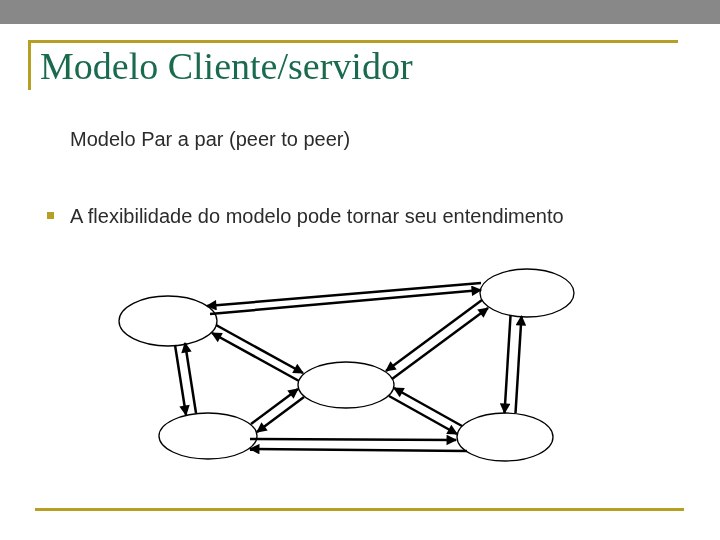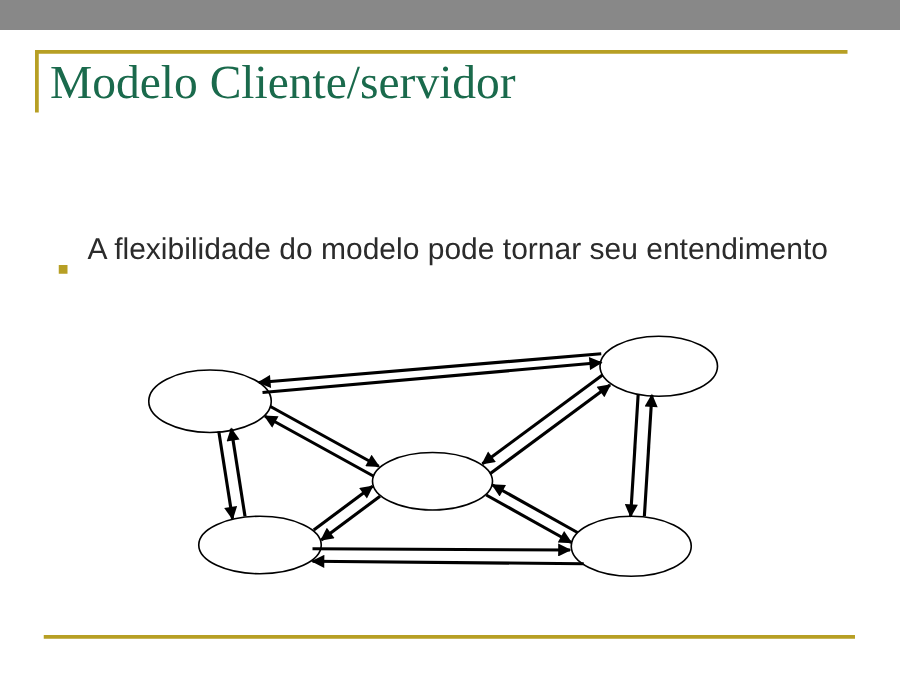--- a/index.html
+++ b/index.html
@@ -32,22 +32,22 @@
     position:absolute;left:70px;top:104px;
     font-size:20px;color:var(--body-text);
     white-space:nowrap;
   }
   .bullet-sq{
     position:absolute;left:47px;top:188px;
     width:7px;height:7px;
     background:var(--accent-gold);
   }
   .bullet-text{
-    position:absolute;left:70px;top:162px;
-    font-size:24px;line-height:27px;color:var(--body-text);
+    position:absolute;left:70px;top:179px;
+    font-size:20px;line-height:27px;color:var(--body-text);
     white-space:nowrap;
   }
   .diagram-svg{
     position:absolute;left:0;top:0;width:720px;height:540px;
     pointer-events:none;
   }
   .diagram-svg ellipse{
     fill:var(--node-fill);
     stroke:var(--diagram-line);
     stroke-width:1.3;
@@ -65,20 +65,21 @@
 </head>
 <body>
 
 <div class="slide" style="--accent-gold: #B79F24; --title-green: #1A6A4C; --body-text: #2B2B2B; --diagram-line: #000000; --node-fill: #FFFFFF; --background: #FFFFFF;">
 
   <div class="top-rule"></div>
   <div class="left-rule"></div>
 
   <h1 class="title">Modelo Cliente/servidor</h1>
 
+  <div class="subtitle">Modelo Par a par (peer to peer)</div>
 
   <div>
     <span class="bullet-sq"></span>
     <div class="bullet-text">
       <div>A flexibilidade do modelo pode tornar seu entendimento</div>
     </div>
   </div>
 
   <svg class="diagram-svg" viewBox="0 0 720 540" xmlns="http://www.w3.org/2000/svg">
     <defs>

